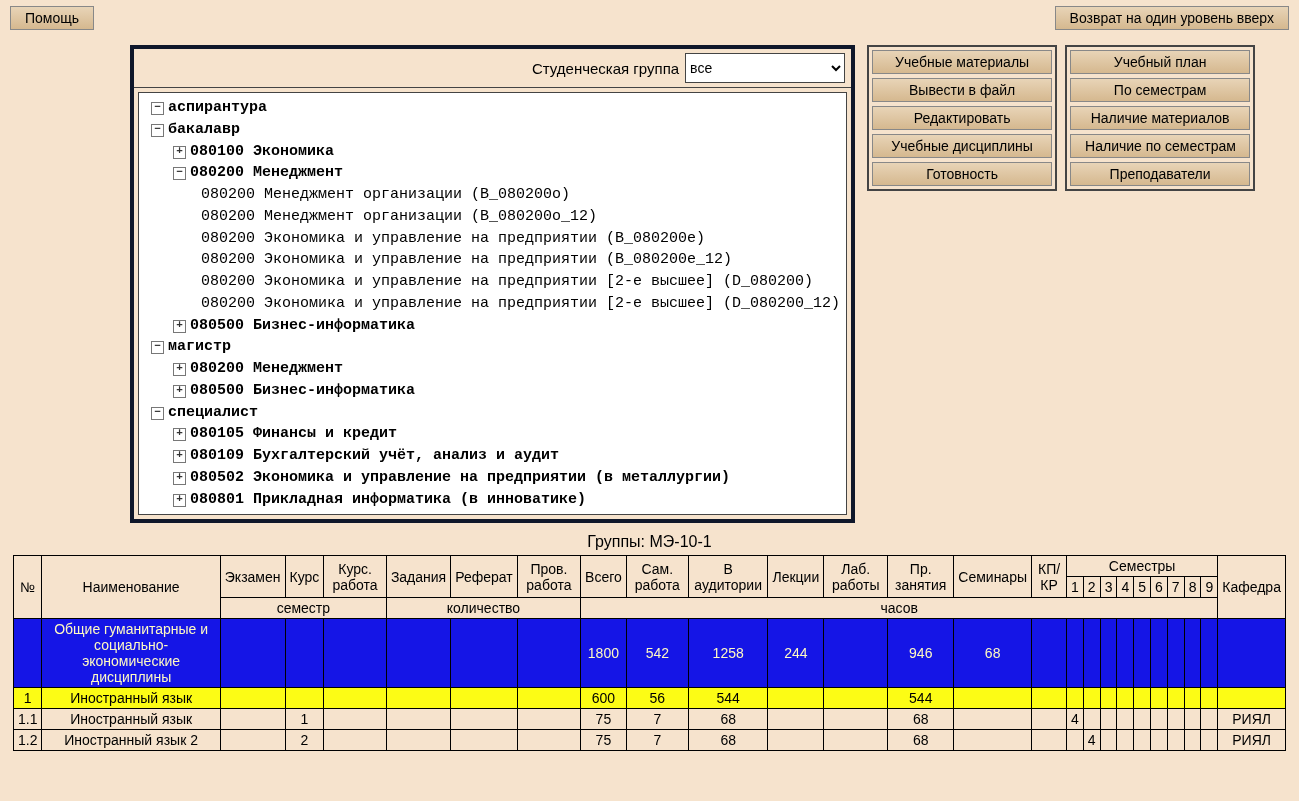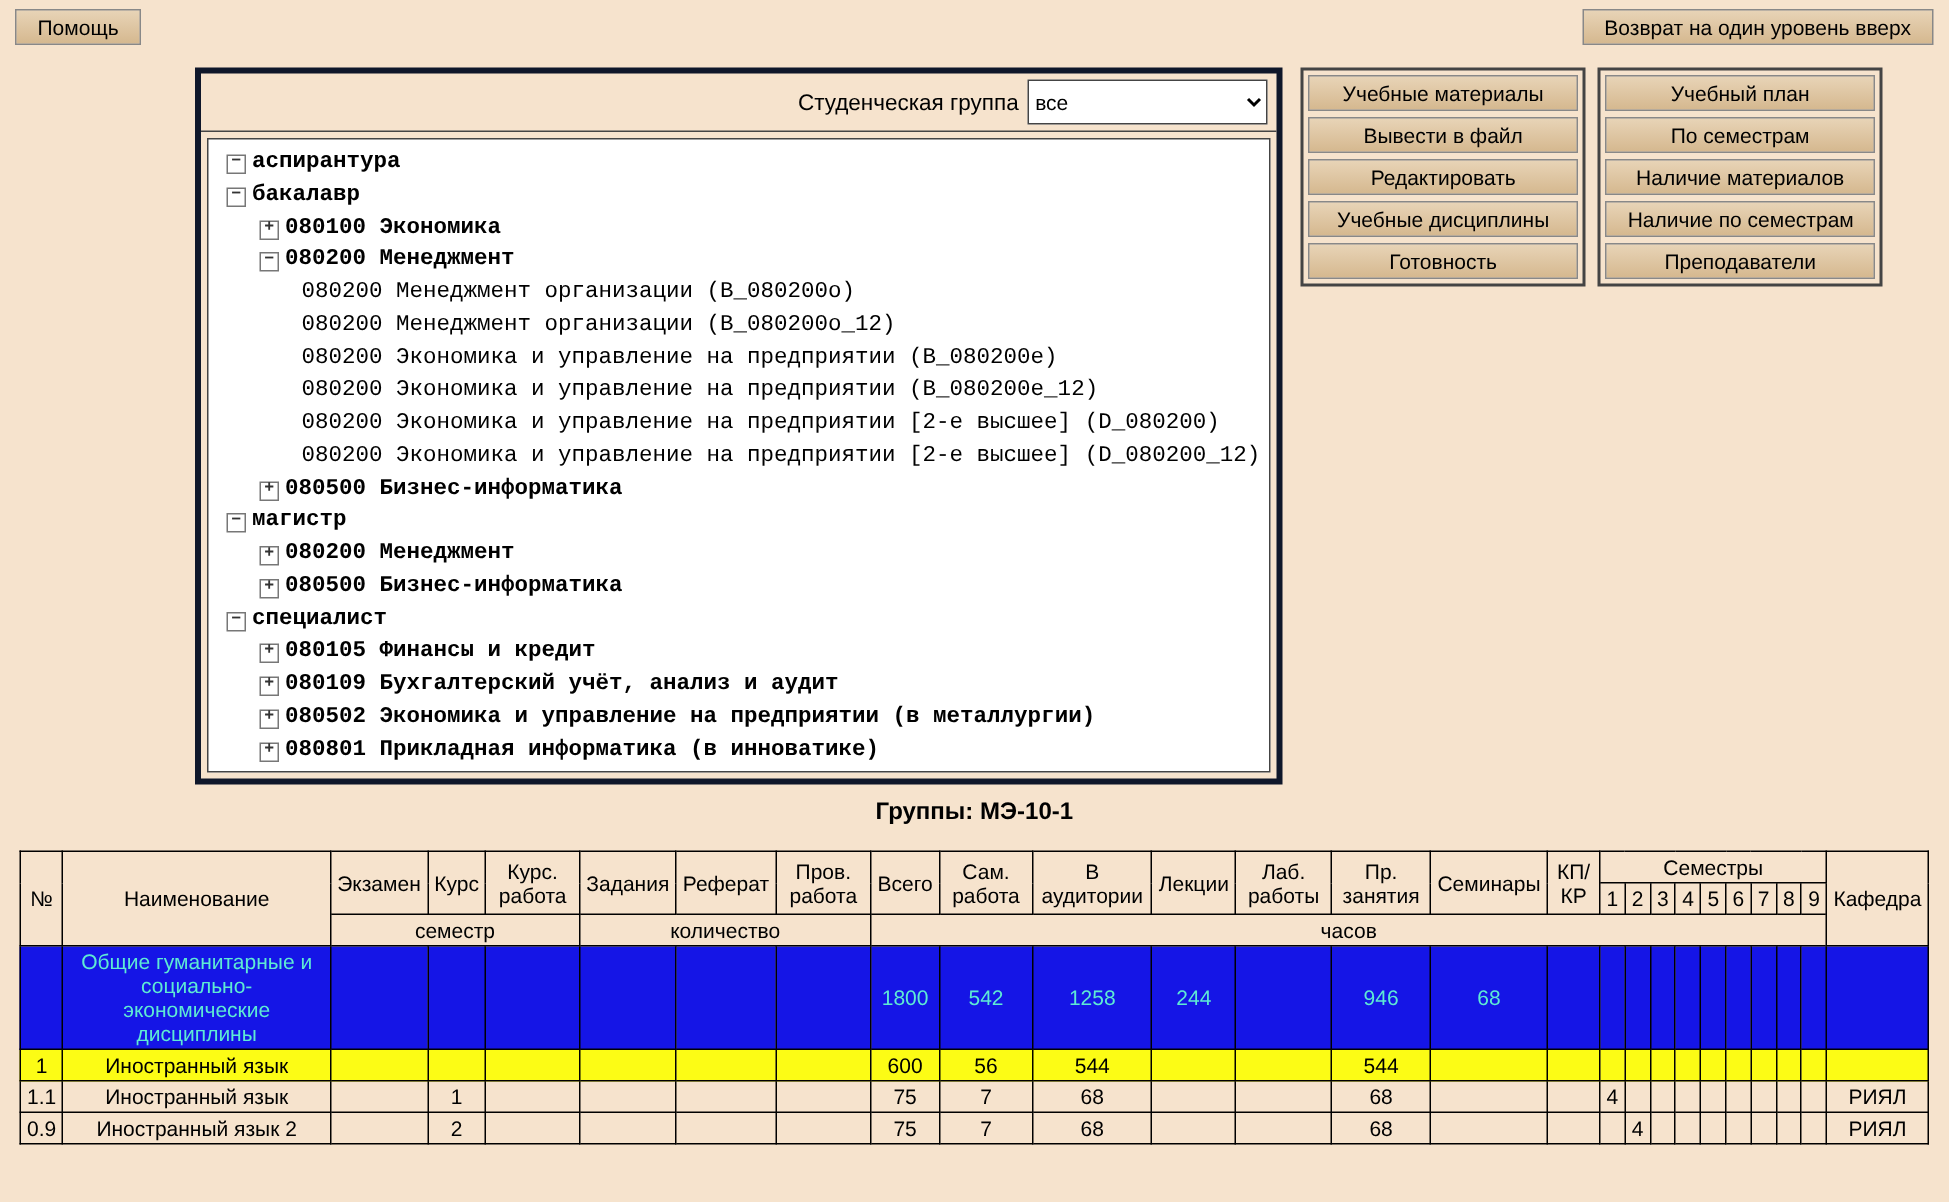--- a/index.html
+++ b/index.html
@@ -90,39 +90,38 @@
     flex-direction: column;
     gap: 4px;
     background: #f6e3cd;
   }
   .btn-col + .btn-col { margin-left: 8px; }
   .btn-col .btn { width: 180px; text-align: center; }
 
   .groups-label {
     text-align: center;
     font-size: 16px;
-    margin-bottom: 16px;
-    font-weight: bold;
+    margin-bottom: 4px;
   }
 
   table.grid {
     border-collapse: collapse;
     width: 98%;
     margin: 0 auto 10px auto;
     font-size: 14px;
   }
   table.grid th, table.grid td {
     border: 1px solid #000;
     padding: 2px 4px;
     text-align: center;
     vertical-align: middle;
   }
   table.grid th { font-weight: normal; background: #f6e3cd; }
   .col-name { text-align: left; }
-  tr.section td { background: #1515e6; color: #5eead4; }
+  tr.section td { background: #1515e6; color: #fef9c3; }
   tr.yellow td { background: #fcfc15; }
 </style>
 </head>
 <body>
 
 <div class="top-bar">
   <button class="btn">Помощь</button>
   <button class="btn">Возврат на один уровень вверх</button>
 </div>
 
@@ -295,21 +294,21 @@
         <td></td>
         <td></td>
         <td></td>
         <td></td>
         <td></td>
         <td></td>
         <td></td>
       <td>РИЯЛ</td>
     </tr>
     <tr>
-      <td>0.9</td>
+      <td>1.2</td>
       <td class="col-name">Иностранный язык 2</td>
       <td></td>
       <td>2</td>
       <td></td>
         <td></td>
         <td></td>
         <td></td>
       <td>75</td>
       <td>7</td>
       <td>68</td>

